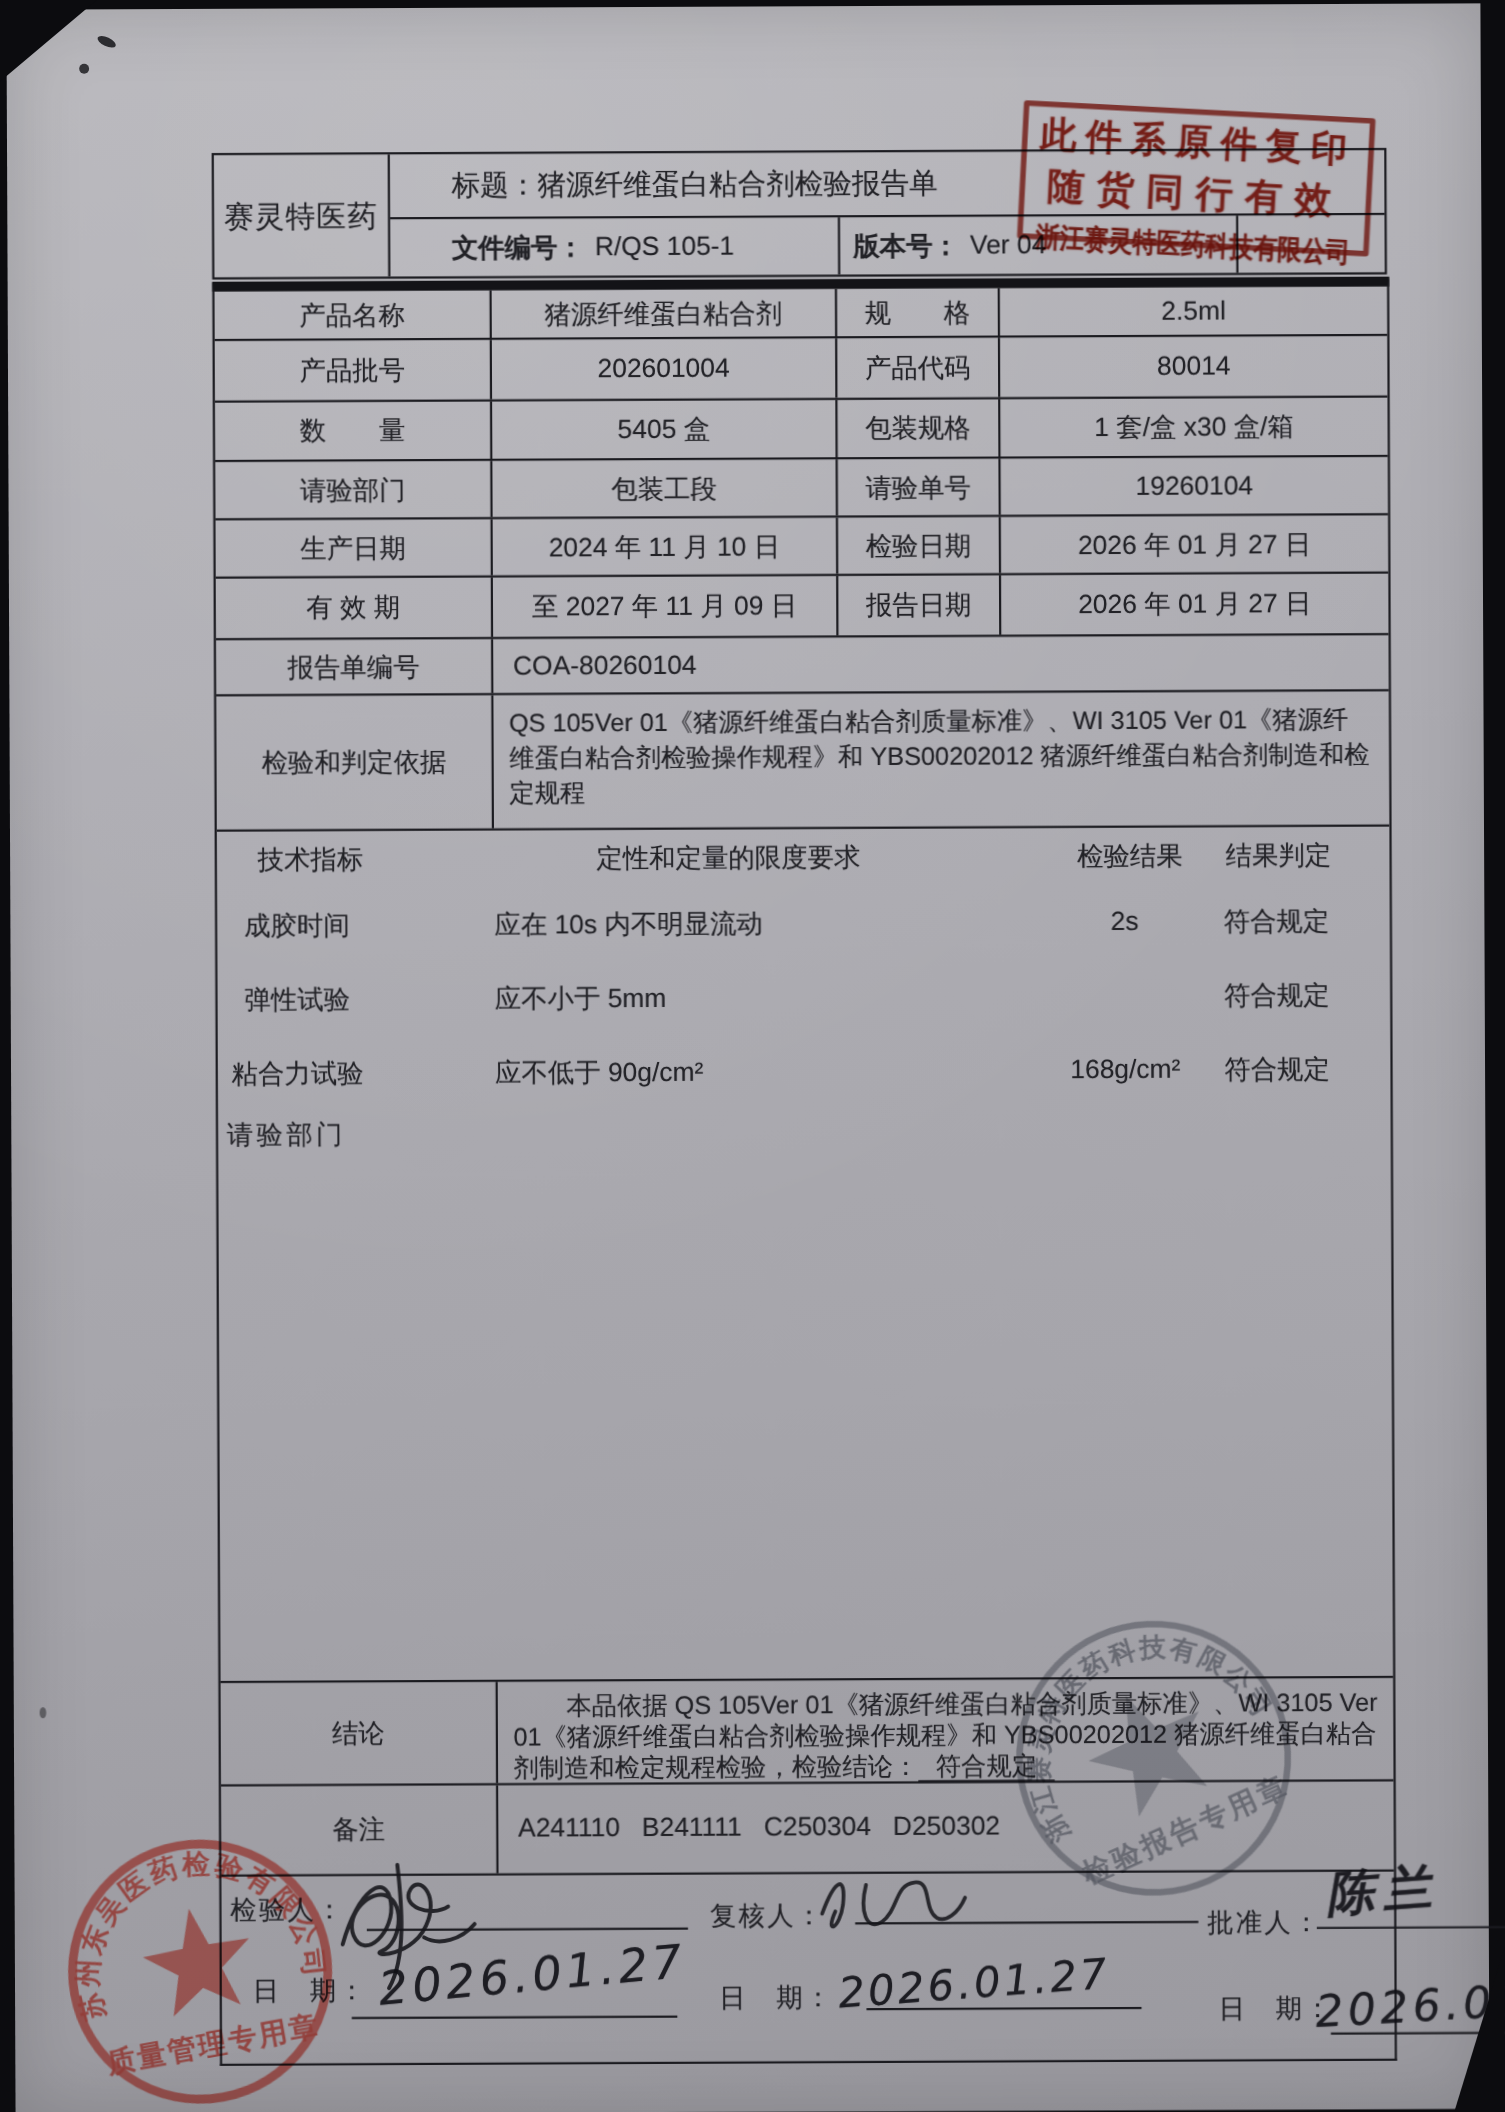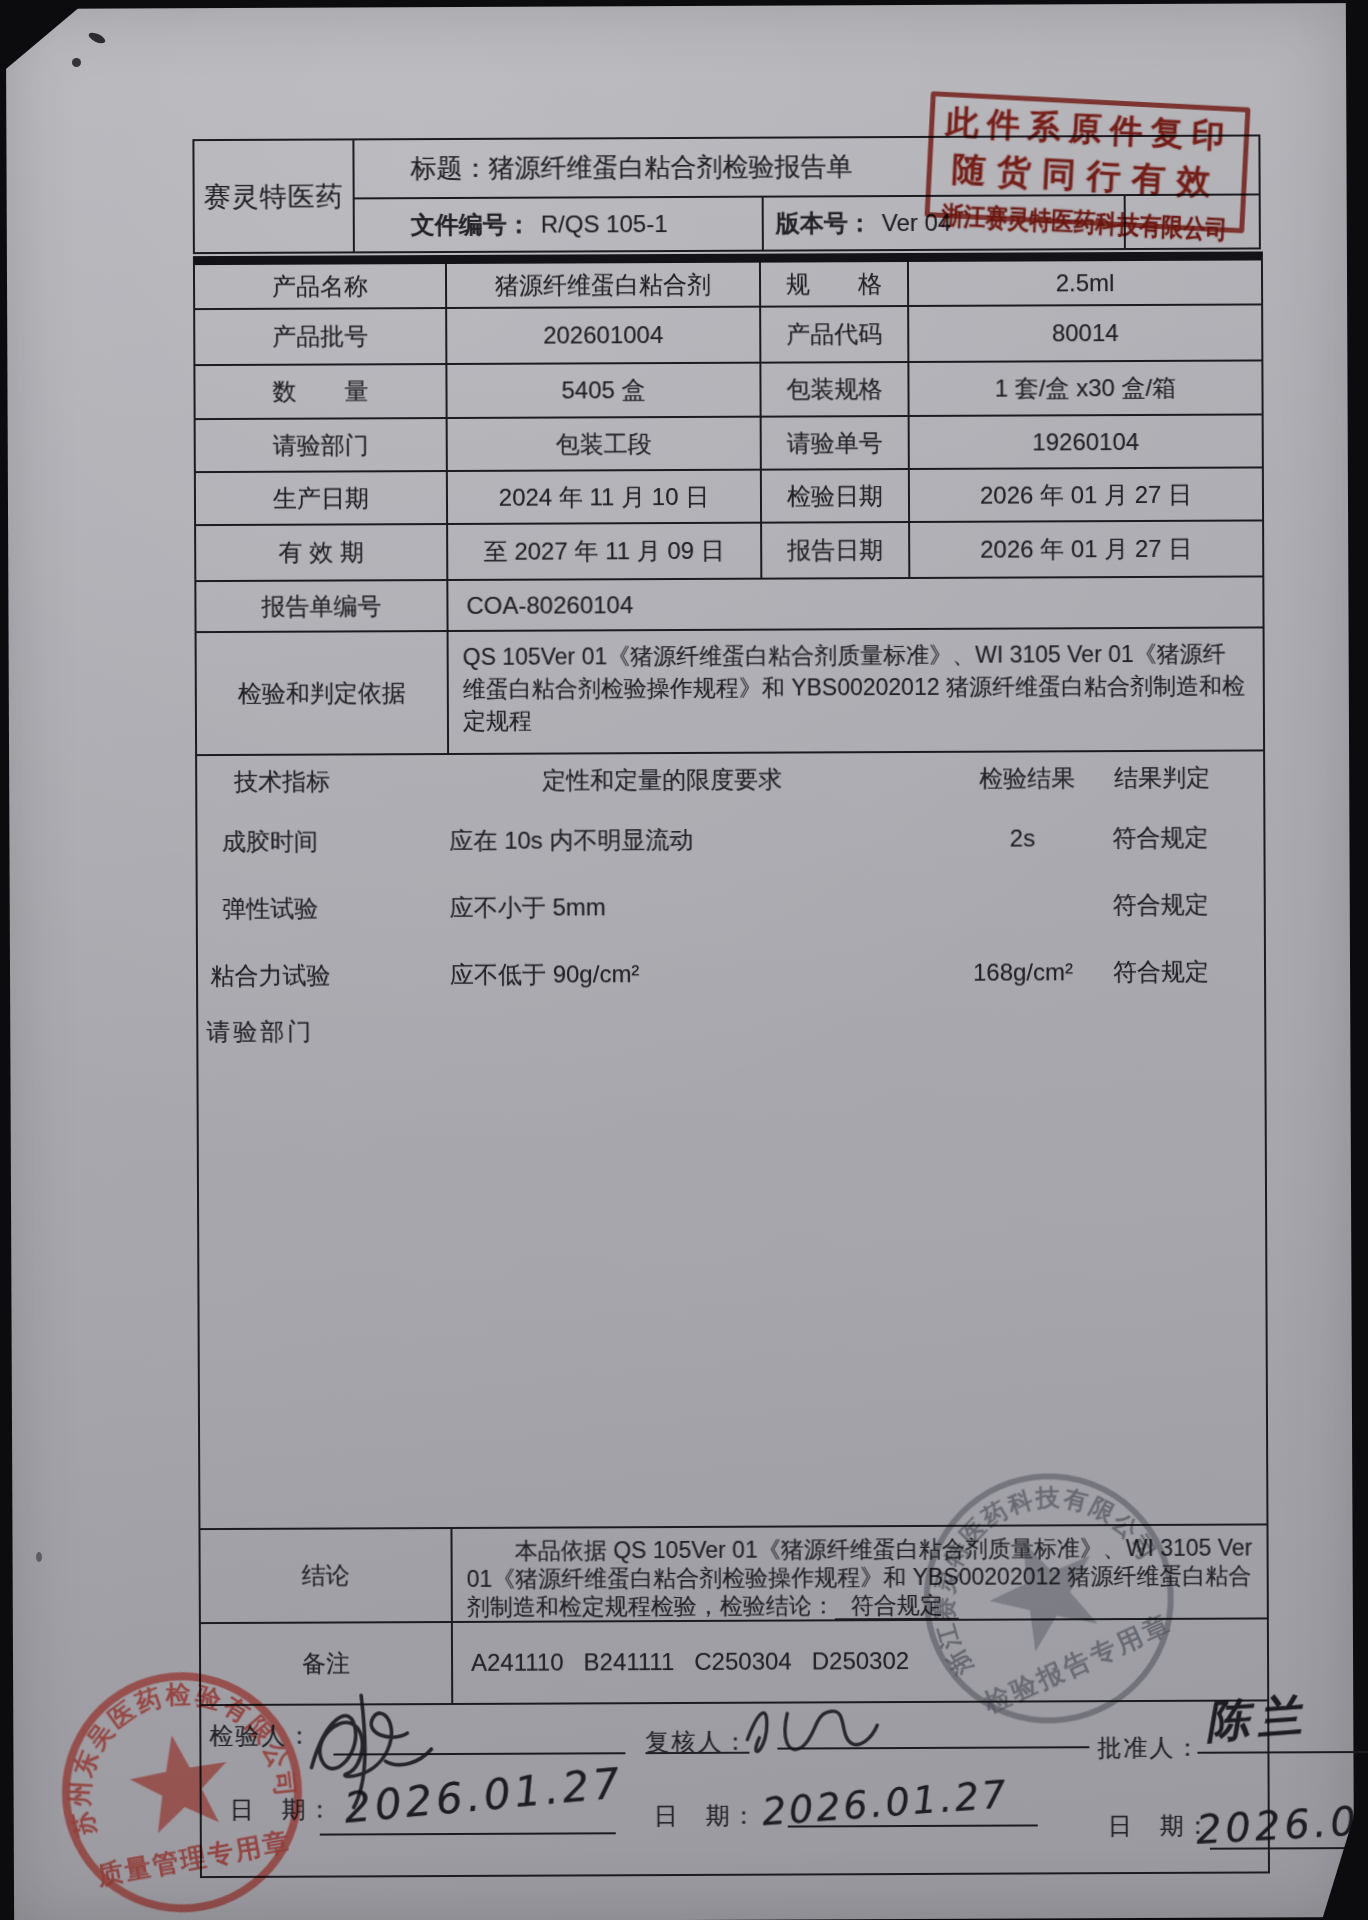--- a/index.html
+++ b/index.html
@@ -205,21 +205,21 @@
           <g fill="none" stroke="#15151a" stroke-width="3.6" stroke-linecap="round" opacity="0.88">
             <path d="M22,84 C36,34 62,18 66,46 C70,72 42,100 32,76 C24,56 48,34 62,40 C80,48 74,84 58,90 C44,95 88,98 100,62 C108,38 92,22 84,34 C74,50 102,60 118,50"></path>
             <path d="M72,12 C76,48 80,96 64,124"></path>
             <path d="M96,78 C110,86 130,80 142,66"></path>
           </g>
         </svg>
         <div class="sig-el" style="left:28px;top:88px;">日　期：</div>
         <div class="sline" style="left:118px;top:128px;width:296px;"></div>
         <div class="hand" style="left:142px;top:66px;font-size:42px;transform:rotate(-5deg);letter-spacing:4px;">2026.01.27</div>
 
-        <div class="sig-el" style="left:444px;top:22px;text-decoration:underline;">复核人：</div>
+        <div class="sig-el" style="left:444px;top:22px;">复核人：</div>
         <div class="sline" style="left:576px;top:44px;width:312px;"></div>
         <svg class="sig-svg" style="left:534px;top:-12px;" width="150" height="80" viewBox="0 0 150 80">
           <g fill="none" stroke="#15151a" stroke-width="3.4" stroke-linecap="round" opacity="0.86">
             <path d="M12,48 C24,16 34,12 31,40 C28,62 14,68 24,46"></path>
             <path d="M52,22 C46,46 52,64 66,56 C82,44 78,22 96,20 C112,18 104,44 116,52 C124,57 136,48 142,34"></path>
           </g>
         </svg>
         <div class="sig-el" style="left:452px;top:96px;">日　期：</div>
         <div class="sline" style="left:586px;top:122px;width:250px;"></div>
         <div class="hand" style="left:560px;top:78px;font-size:38px;transform:rotate(-4deg);letter-spacing:3px;">2026.01.27</div>

